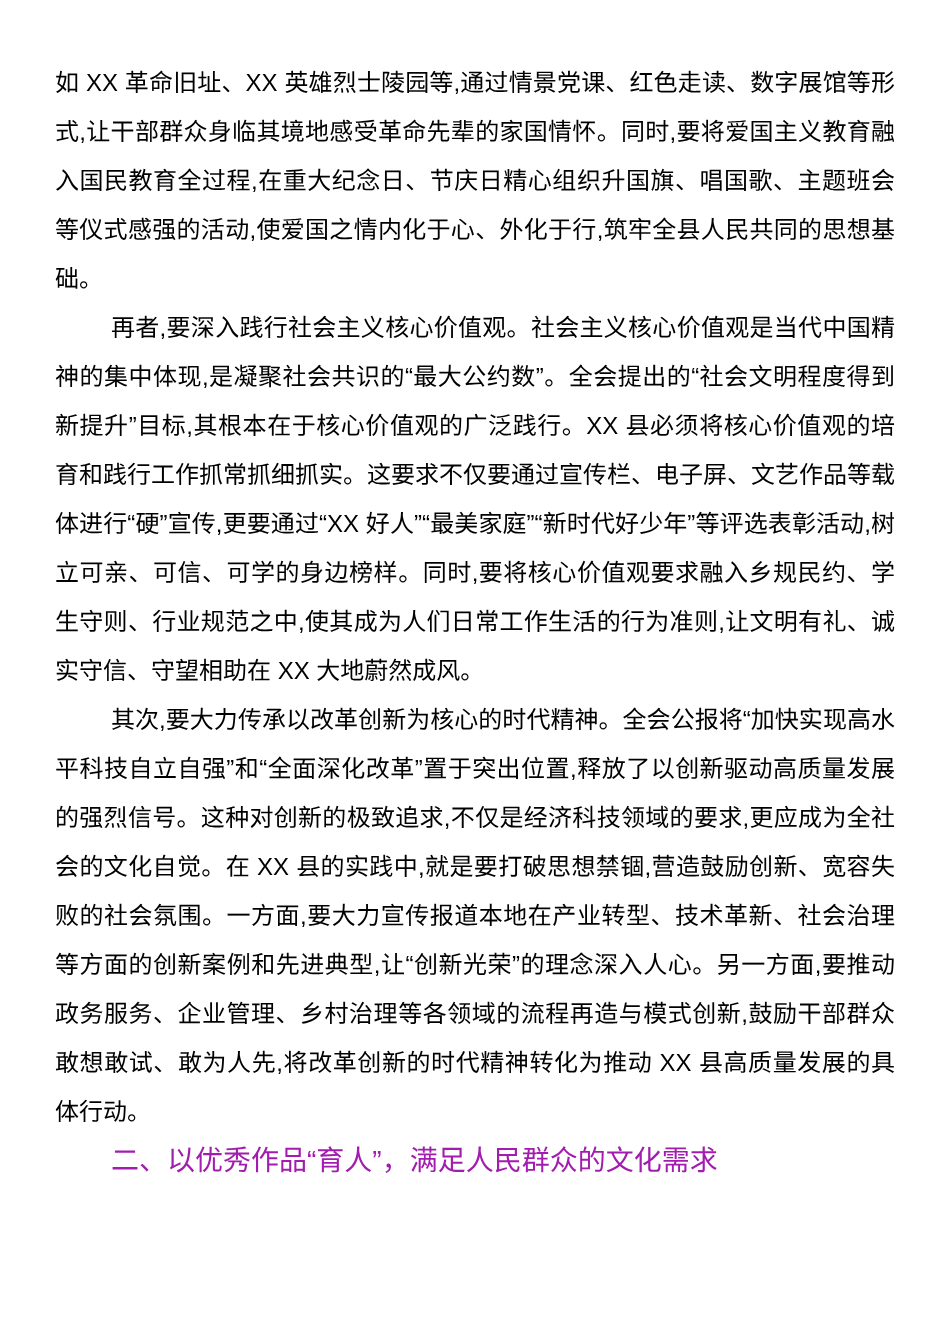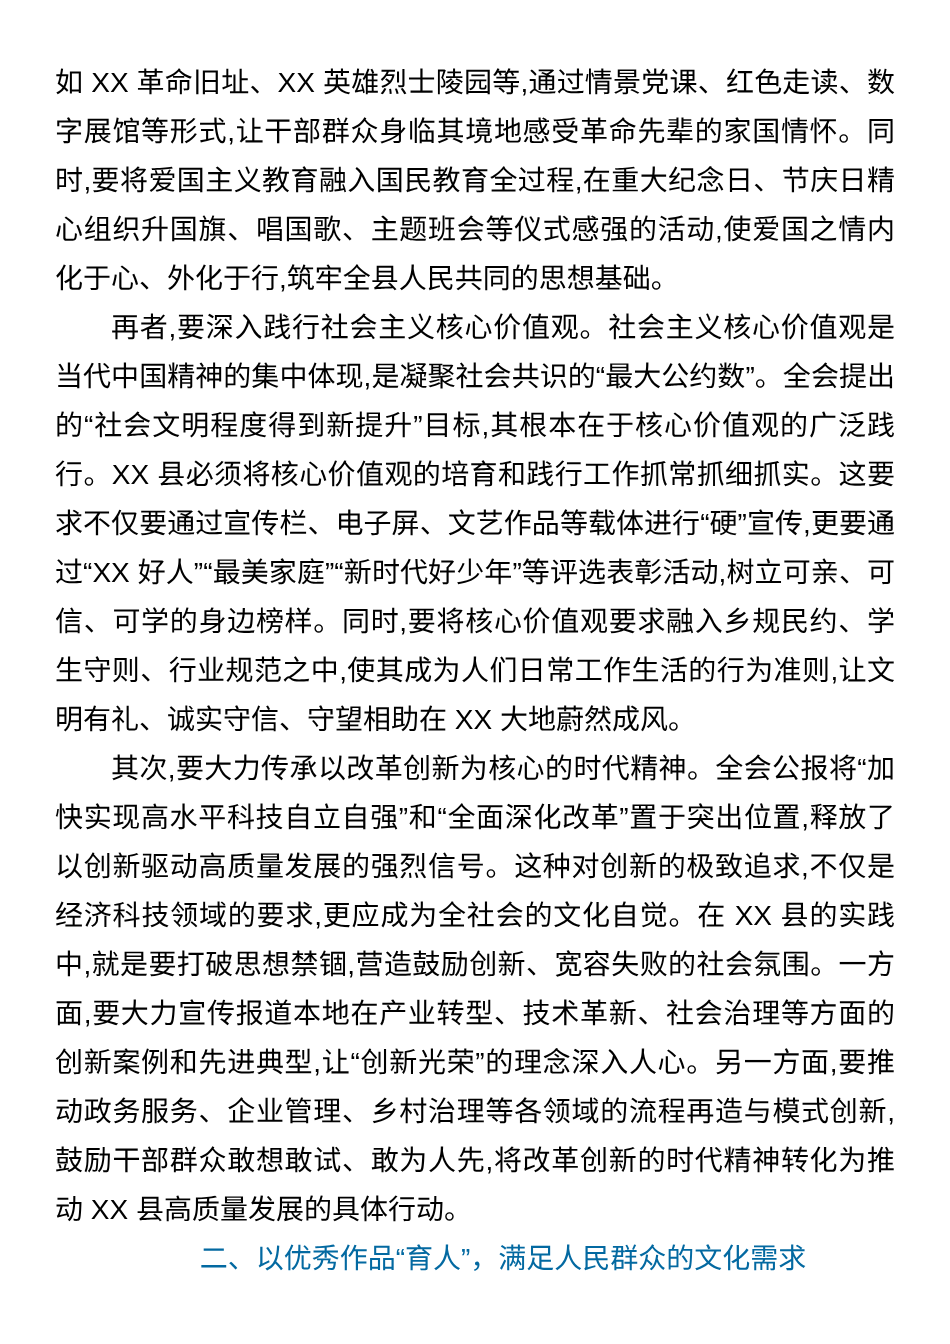--- a/index.html
+++ b/index.html
@@ -20,21 +20,21 @@
 
   .doc-body {
     position: absolute;
     left: 55px;
     top: 58px;
     width: 840px;
   }
 
   .para {
     font-family: "Liberation Sans", "DejaVu Sans", sans-serif;
-    font-size: 28px;
+    font-size: 24px;
     line-height: 49px;
     color: #000000;
     text-align: justify;
     text-justify: inter-character;
     text-indent: 56px;
     margin: 0;
     letter-spacing: 0;
     font-weight: 400;
     word-break: break-all;
     -webkit-font-smoothing: none;
@@ -42,22 +42,22 @@
 
   
   .para.continued {
     text-indent: 0;
   }
 
   .heading {
     font-family: "Liberation Sans", "DejaVu Sans", sans-serif;
     font-size: 28px;
     line-height: 49px;
-    color: #0369a1;
-    text-align: center;
+    color: #a21caf;
+    text-align: left;
     text-indent: 56px;
     margin: 0;
     font-weight: 400;
     word-break: break-all;
   }
 
   
   .block + .block {
     margin-top: 0;
   }

